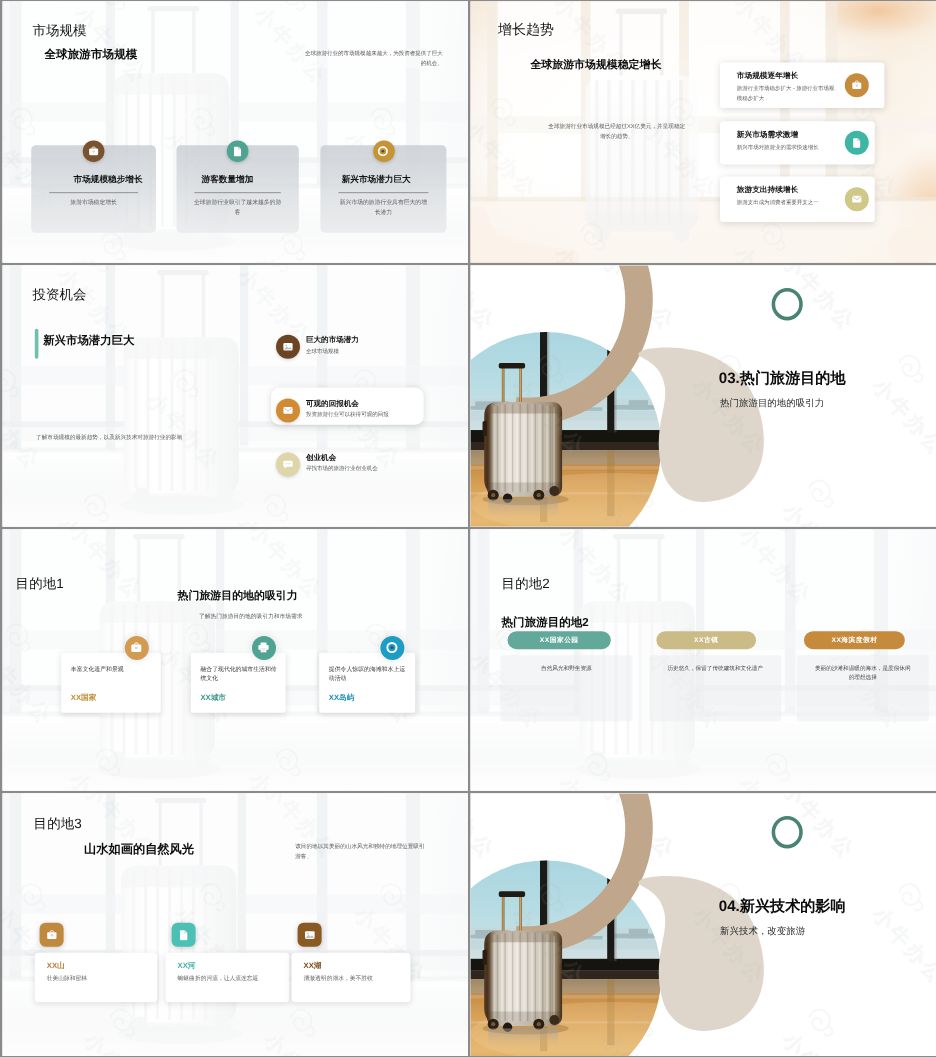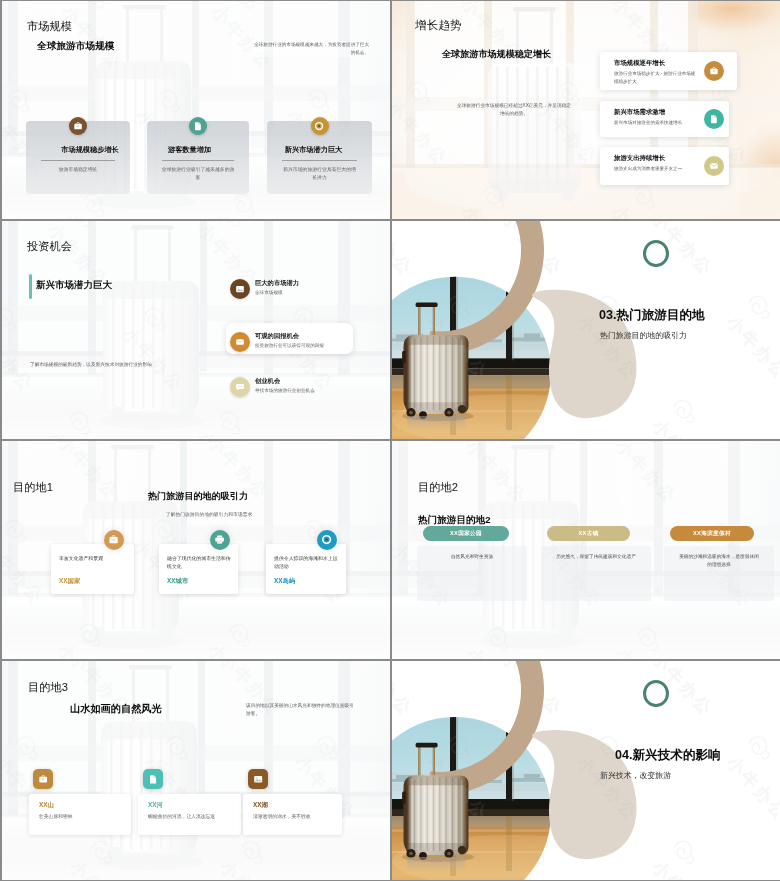--- a/index.html
+++ b/index.html
@@ -1688,16 +1688,16 @@
           <g>
             <g transform="translate(0,0) scale(1.0)">
               <path d="M3.5 13.5c-3-4.5-.9-11 4.8-12.6 5.4-1.6 10.6 1.8 11.4 7 .7 4.6-2.3 8.4-6.9 8.4-3.2 0-5.5-2-5.5-4.6 0-2.2 1.6-3.7 3.7-3.7 1.7 0 3 1 3.3 2.5" fill="none" stroke="#aab0b4" stroke-width="1.6" stroke-linecap="round"></path>
               <path d="M20.6 7.2c2.5-1.4 5-.4 5.6 2 .6 2.4-1 4.6-3.6 4.9" fill="none" stroke="#aab0b4" stroke-width="1.6" stroke-linecap="round"></path>
             </g>
             <text x="2" y="44" font-size="17" fill="none" stroke="#aab0b4" stroke-width="1.25" letter-spacing="3">小牛办公</text>
           </g>
         </g>
       </svg>
       <div style="position:absolute;left:251px;top:19px;width:26px;height:27px;border:3.4px solid #4a8273;border-radius:50%;box-sizing:border-box;"></div>
-      <div class="t-sub" style="left:207px;top:87px;font-size:12.6px;letter-spacing:0;line-height:1.25;margin-left:16px;">04.新兴技术的影响</div>
+      <div class="t-sub" style="left:207px;top:87px;font-size:12.6px;letter-spacing:0;line-height:1.25;">04.新兴技术的影响</div>
       <div style="position:absolute;left:208px;top:110px;font-size:7.9px;color:#2b2b2b;white-space:nowrap;line-height:1.3;">新兴技术，改变旅游</div>
     </div>
 </div>
 
 </body></html>

